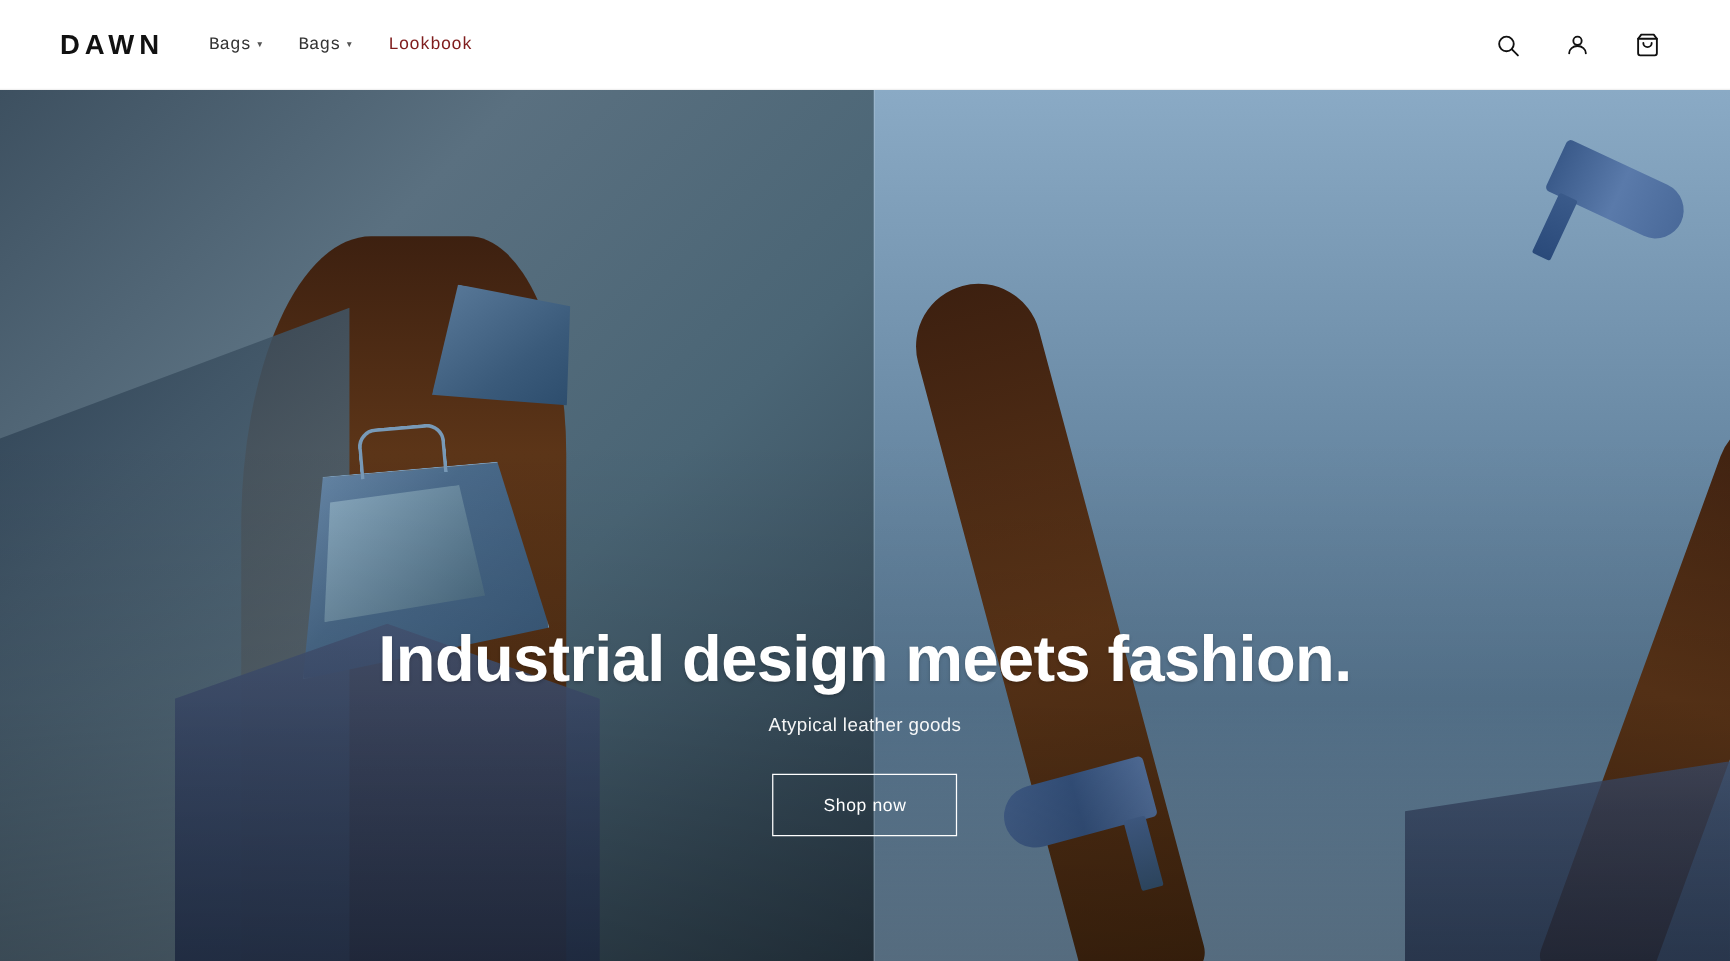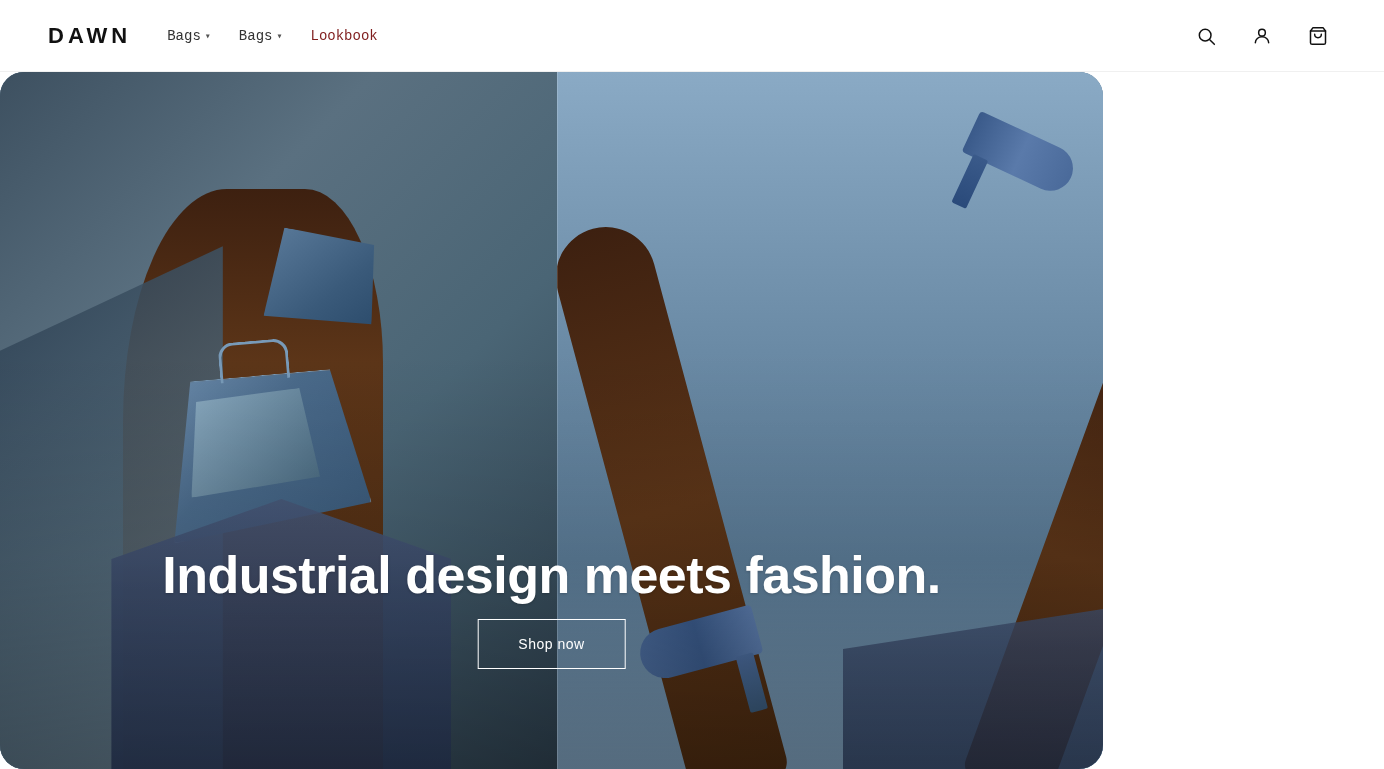--- a/index.html
+++ b/index.html
@@ -87,25 +87,24 @@
       stroke: #111;
       fill: none;
       stroke-width: 1.8;
       stroke-linecap: round;
       stroke-linejoin: round;
     }
 
     
     .hero {
       position: relative;
-      width: 1103px;
+      width: 1384px;
       height: 697px;
       overflow: hidden;
       background: #5a7a9a;
-      border-radius: 24px;
     }
 
     .hero-images {
       display: flex;
       width: 100%;
       height: 100%;
     }
 
     
     .hero-panel-left {
@@ -471,15 +470,16 @@
       </div>
     </div>
   </div>
 
   <div class="hero-divider"></div>
 
   <div class="hero-overlay"></div>
 
   <div class="hero-content">
     <h1 class="hero-title">Industrial design meets fashion.</h1>
+    <p class="hero-subtitle">Atypical leather goods</p>
     <a class="shop-now-btn">Shop now</a>
   </div>
 </section>
 
 </body></html>

